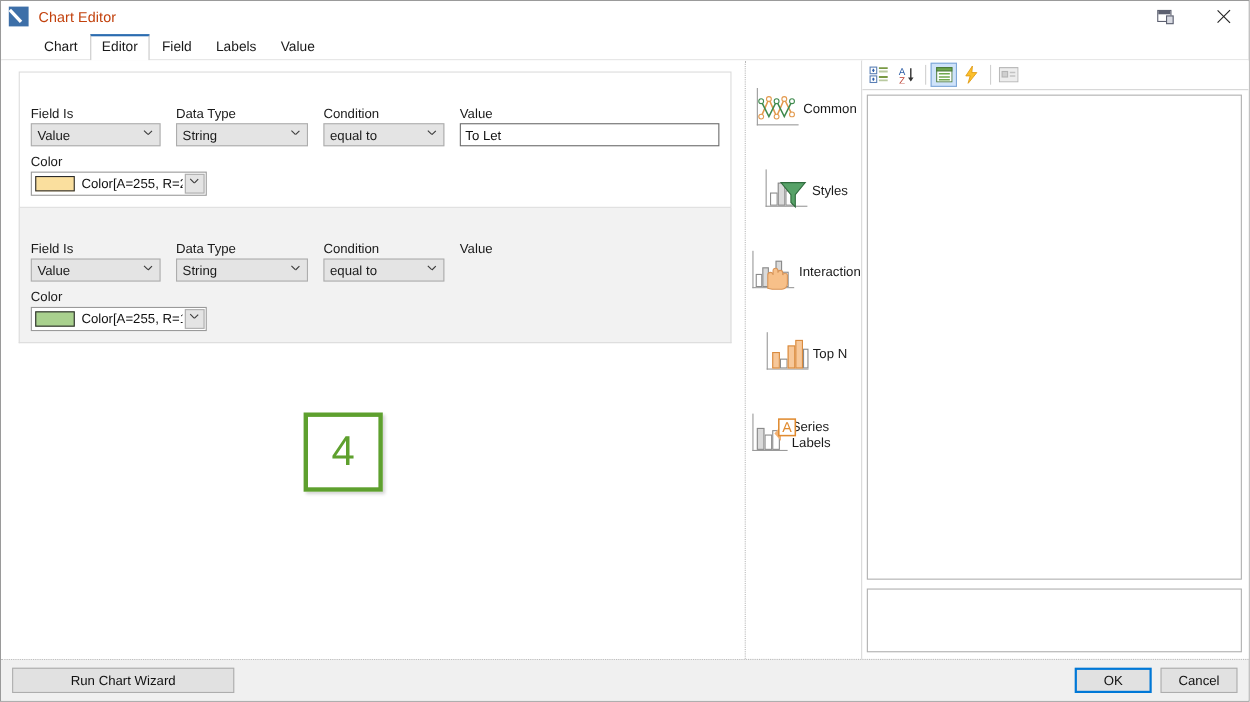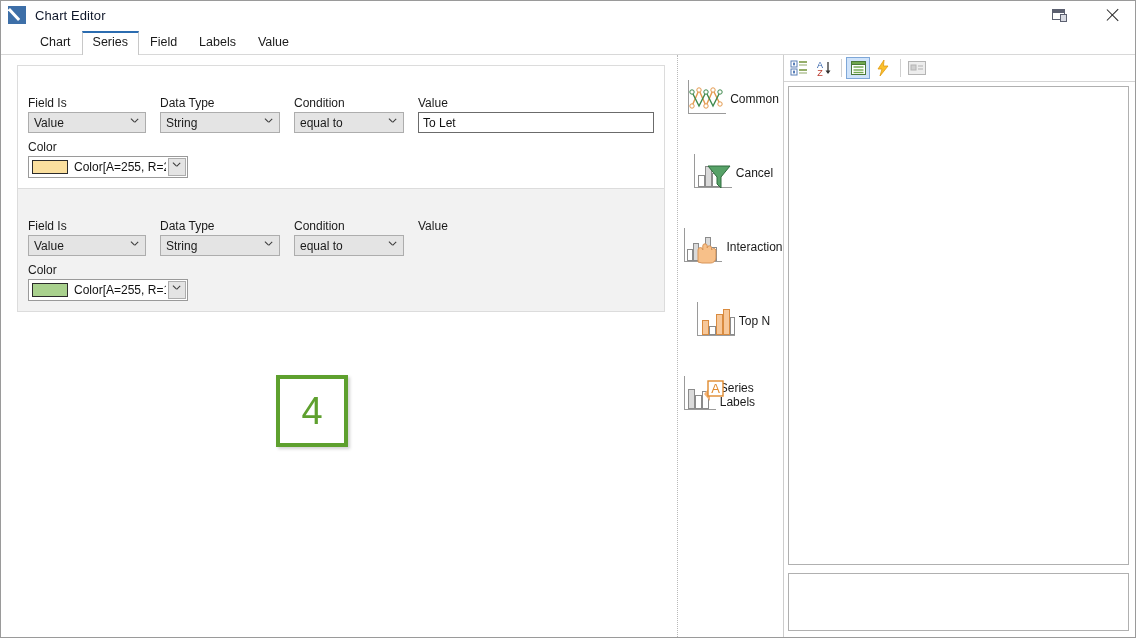--- a/index.html
+++ b/index.html
@@ -48,21 +48,21 @@
     position: absolute;
     left: 2px; top: 2px;
     width: 15px; height: 3px;
     background: #ffffff;
     transform: rotate(47deg);
     transform-origin: left top;
   }
   .title-text {
     margin-left: 9px;
     font-size: 13px;
-    color: #0f172a;
+    color: #c2410c;
     letter-spacing: 0.1px;
   }
   .title-spacer { flex: 1 1 auto; }
   .title-btn {
     width: 46px;
     height: 28px;
     display: flex;
     align-items: center;
     justify-content: center;
     flex: 0 0 auto;
@@ -477,21 +477,21 @@
           <div class="fr"></div>
       </div>
     </div>
     <div class="title-btn">
       <div class="close-glyph"></div>
     </div>
   </div>
 
   <div class="tabstrip">
     <div class="tab">Chart</div>
-    <div class="tab active">Series</div>
+    <div class="tab active">Editor</div>
     <div class="tab">Field</div>
     <div class="tab">Labels</div>
     <div class="tab">Value</div>
   </div>
 
   <div class="body-area">
 
     <div class="left-pane">
 
 
@@ -608,21 +608,21 @@
         <div class="glyph">
           <div class="axis-l"></div>
             <div class="axis-b"></div>
           <div class="bar" style="left:10px;bottom:7px;width:7px;height:12px;"></div>
           <div class="bar" style="left:17px;bottom:7px;width:7px;height:21px;background:#dadada;"></div>
           <div class="bar" style="left:24px;bottom:7px;width:7px;height:14px;"></div>
           <svg width="48" height="44" style="position:absolute;left:0;top:0">
             <path d="M20,16 L42,16 L33,27 L33,38 L29,34 L29,27 Z" fill="#57a268" stroke="#2f6b3d" stroke-width="1"></path>
           </svg>
         </div>
-        <div class="cap">Cancel</div>
+        <div class="cap">Styles</div>
       </div>
 
       <div class="iconitem">
         <div class="glyph">
           <div class="axis-l"></div>
             <div class="axis-b"></div>
           <div class="bar" style="left:9px;bottom:7px;width:6px;height:12px;"></div>
           <div class="bar" style="left:15px;bottom:7px;width:6px;height:18px;background:#dadada;"></div>
           <div class="bar" style="left:21px;bottom:7px;width:6px;height:10px;"></div>
           <div class="bar" style="left:27px;bottom:7px;width:6px;height:24px;background:#dadada;"></div>
@@ -721,14 +721,20 @@
           </svg>
         </div>
       </div>
 
       <div class="propgrid"></div>
       <div class="propdesc"></div>
     </div>
 
   </div>
 
+  <div class="footer">
+    <div class="btn wizard">Run Chart Wizard</div>
+    <div class="foot-spacer"></div>
+    <div class="btn ok">OK</div>
+    <div class="btn cancel">Cancel</div>
+  </div>
 
 </div>
 
 </body></html>

